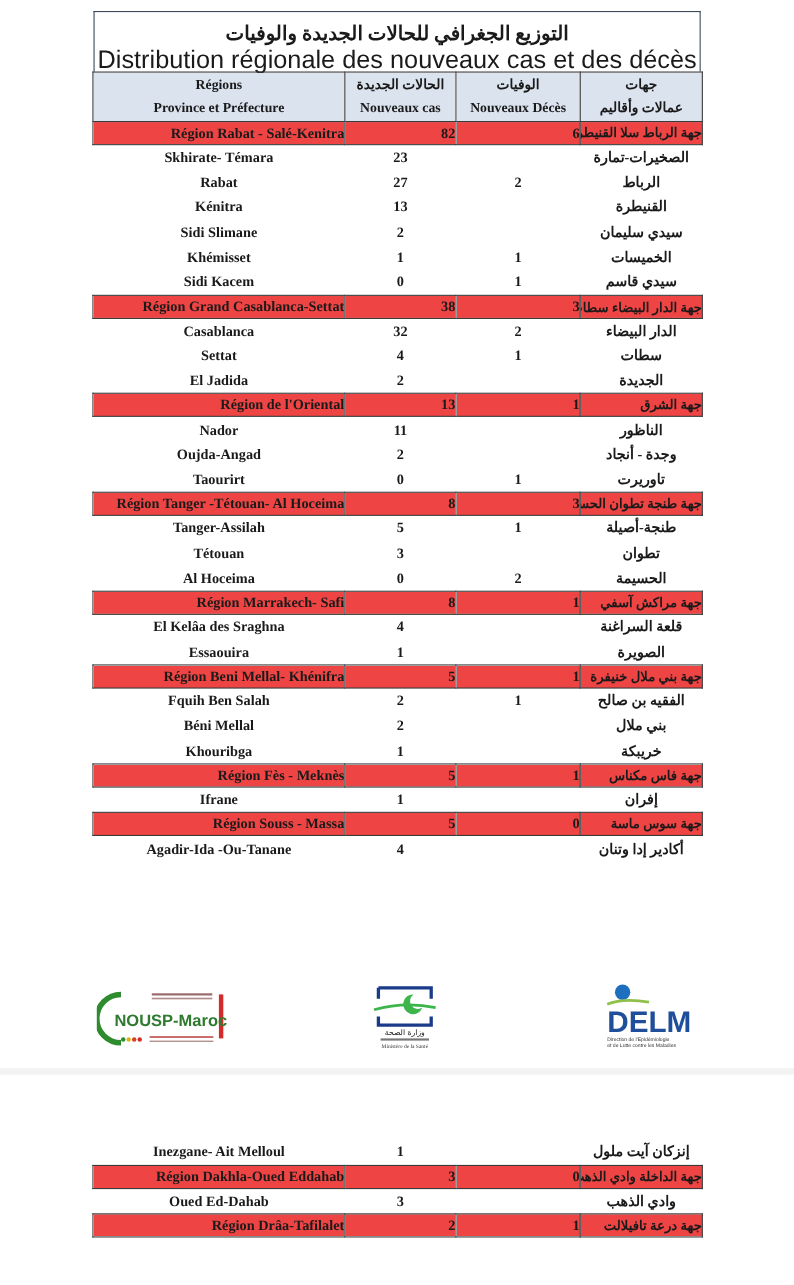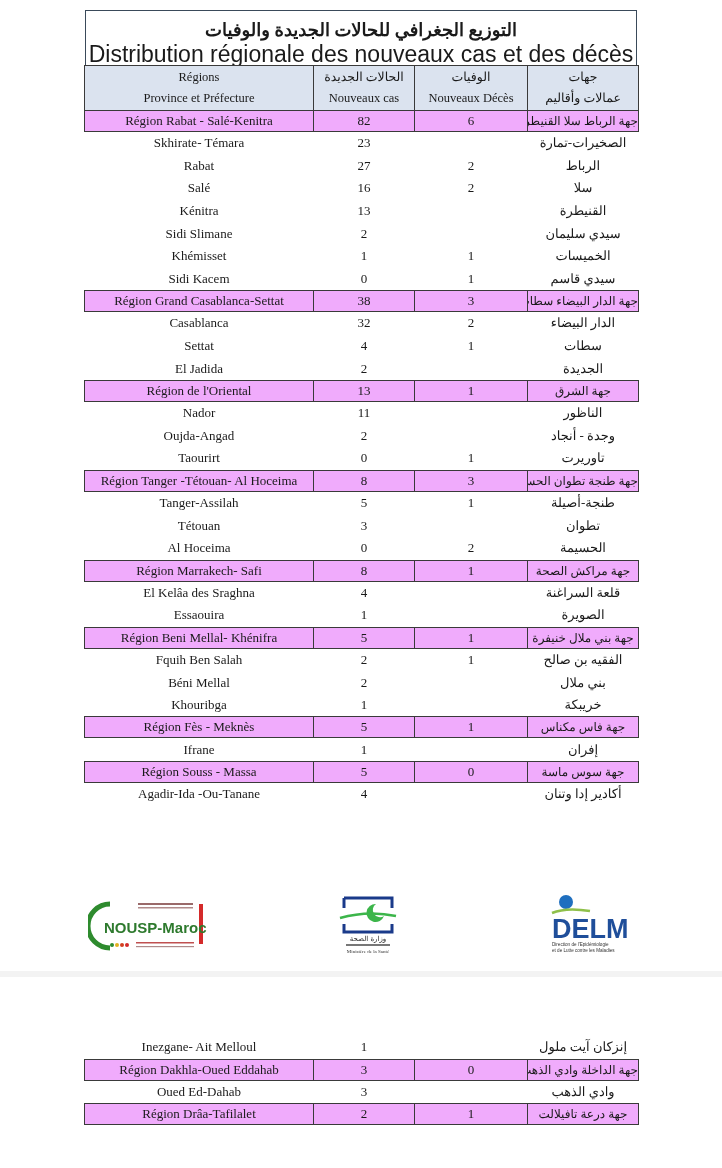--- a/index.html
+++ b/index.html
@@ -1,26 +1,26 @@
 <!DOCTYPE html>
 <html><head>
 <meta charset="utf-8">
 <style>
   html,body{margin:0;padding:0;background:#ffffff;}
   body{width:722px;height:1168px;position:relative;overflow:hidden;font-family:"Liberation Serif","DejaVu Serif",serif;color:#1a1a1a;}
   .page{position:absolute;left:0;top:0;width:722px;}
   .title-box{position:absolute;left:85px;top:10px;width:550px;height:54px;border:1.5px solid #3a4a5a;border-bottom:none;background:#fff;text-align:center;}
   .title-ar{font-size:18px;font-weight:bold;line-height:26px;direction:rtl;margin-top:6px;}
   .title-fr{font-size:23px;line-height:22px;font-family:Liberation Sans, sans-serif;}
-  table{border-collapse:collapse;position:absolute;left:84px;width:554px;table-layout:fixed;}
+  table{border-collapse:collapse;position:absolute;left:84px;width:554px;table-layout:fixed;font-weight:bold;}
   td{text-align:center;font-size:13px;padding:0;height:22.6px;line-height:22px;white-space:nowrap;overflow:hidden;}
   td.ar{direction:rtl;font-size:13px;}
   col.c1{width:229px;} col.c2{width:101px;} col.c3{width:113px;} col.c4{width:111px;}
   tr.head td{background:#dbe3ef;border:1.5px solid #3a3a3a;height:44px;line-height:21px;font-size:12.5px;}
-  tr.region td{background:#f0abfc;border:1.5px solid #3a3a3a;height:20px;line-height:20px;}
+  tr.region td{background:#ef4444;border:1.5px solid #3a3a3a;height:20px;line-height:20px;text-align:right;}
   tr.region td.ar{font-size:12px;}
   .logos{position:absolute;left:0;top:890px;width:722px;height:70px;}
   .logo{position:absolute;}
   .nousp{left:88px;top:8px;width:120px;height:55px;}
   .ms{left:336px;top:4px;width:64px;height:62px;}
   .delm{left:550px;top:3px;width:86px;height:62px;}
   .sep{position:absolute;left:0;top:971px;width:722px;height:6px;background:#f3f3f3;}
 </style>
 </head>
 <body>
@@ -70,26 +70,20 @@
           <td></td>
           <td class="ar">الصخيرات-تمارة</td>
         </tr>
         <tr class="prov">
           <td>Rabat</td>
           <td>27</td>
           <td>2</td>
           <td class="ar">الرباط</td>
         </tr>
         <tr class="prov">
-          <td>Salé</td>
-          <td>16</td>
-          <td>2</td>
-          <td class="ar">سلا</td>
-        </tr>
-        <tr class="prov">
           <td>Kénitra</td>
           <td>13</td>
           <td></td>
           <td class="ar">القنيطرة</td>
         </tr>
         <tr class="prov">
           <td>Sidi Slimane</td>
           <td>2</td>
           <td></td>
           <td class="ar">سيدي سليمان</td>
@@ -175,21 +169,21 @@
         <tr class="prov">
           <td>Al Hoceima</td>
           <td>0</td>
           <td>2</td>
           <td class="ar">الحسيمة</td>
         </tr>
         <tr class="region">
           <td>Région Marrakech- Safi</td>
           <td>8</td>
           <td>1</td>
-          <td class="ar">جهة مراكش الصحة</td>
+          <td class="ar">جهة مراكش آسفي</td>
         </tr>
         <tr class="prov">
           <td>El Kelâa des  Sraghna</td>
           <td>4</td>
           <td></td>
           <td class="ar">قلعة السراغنة</td>
         </tr>
         <tr class="prov">
           <td>Essaouira</td>
           <td>1</td>

